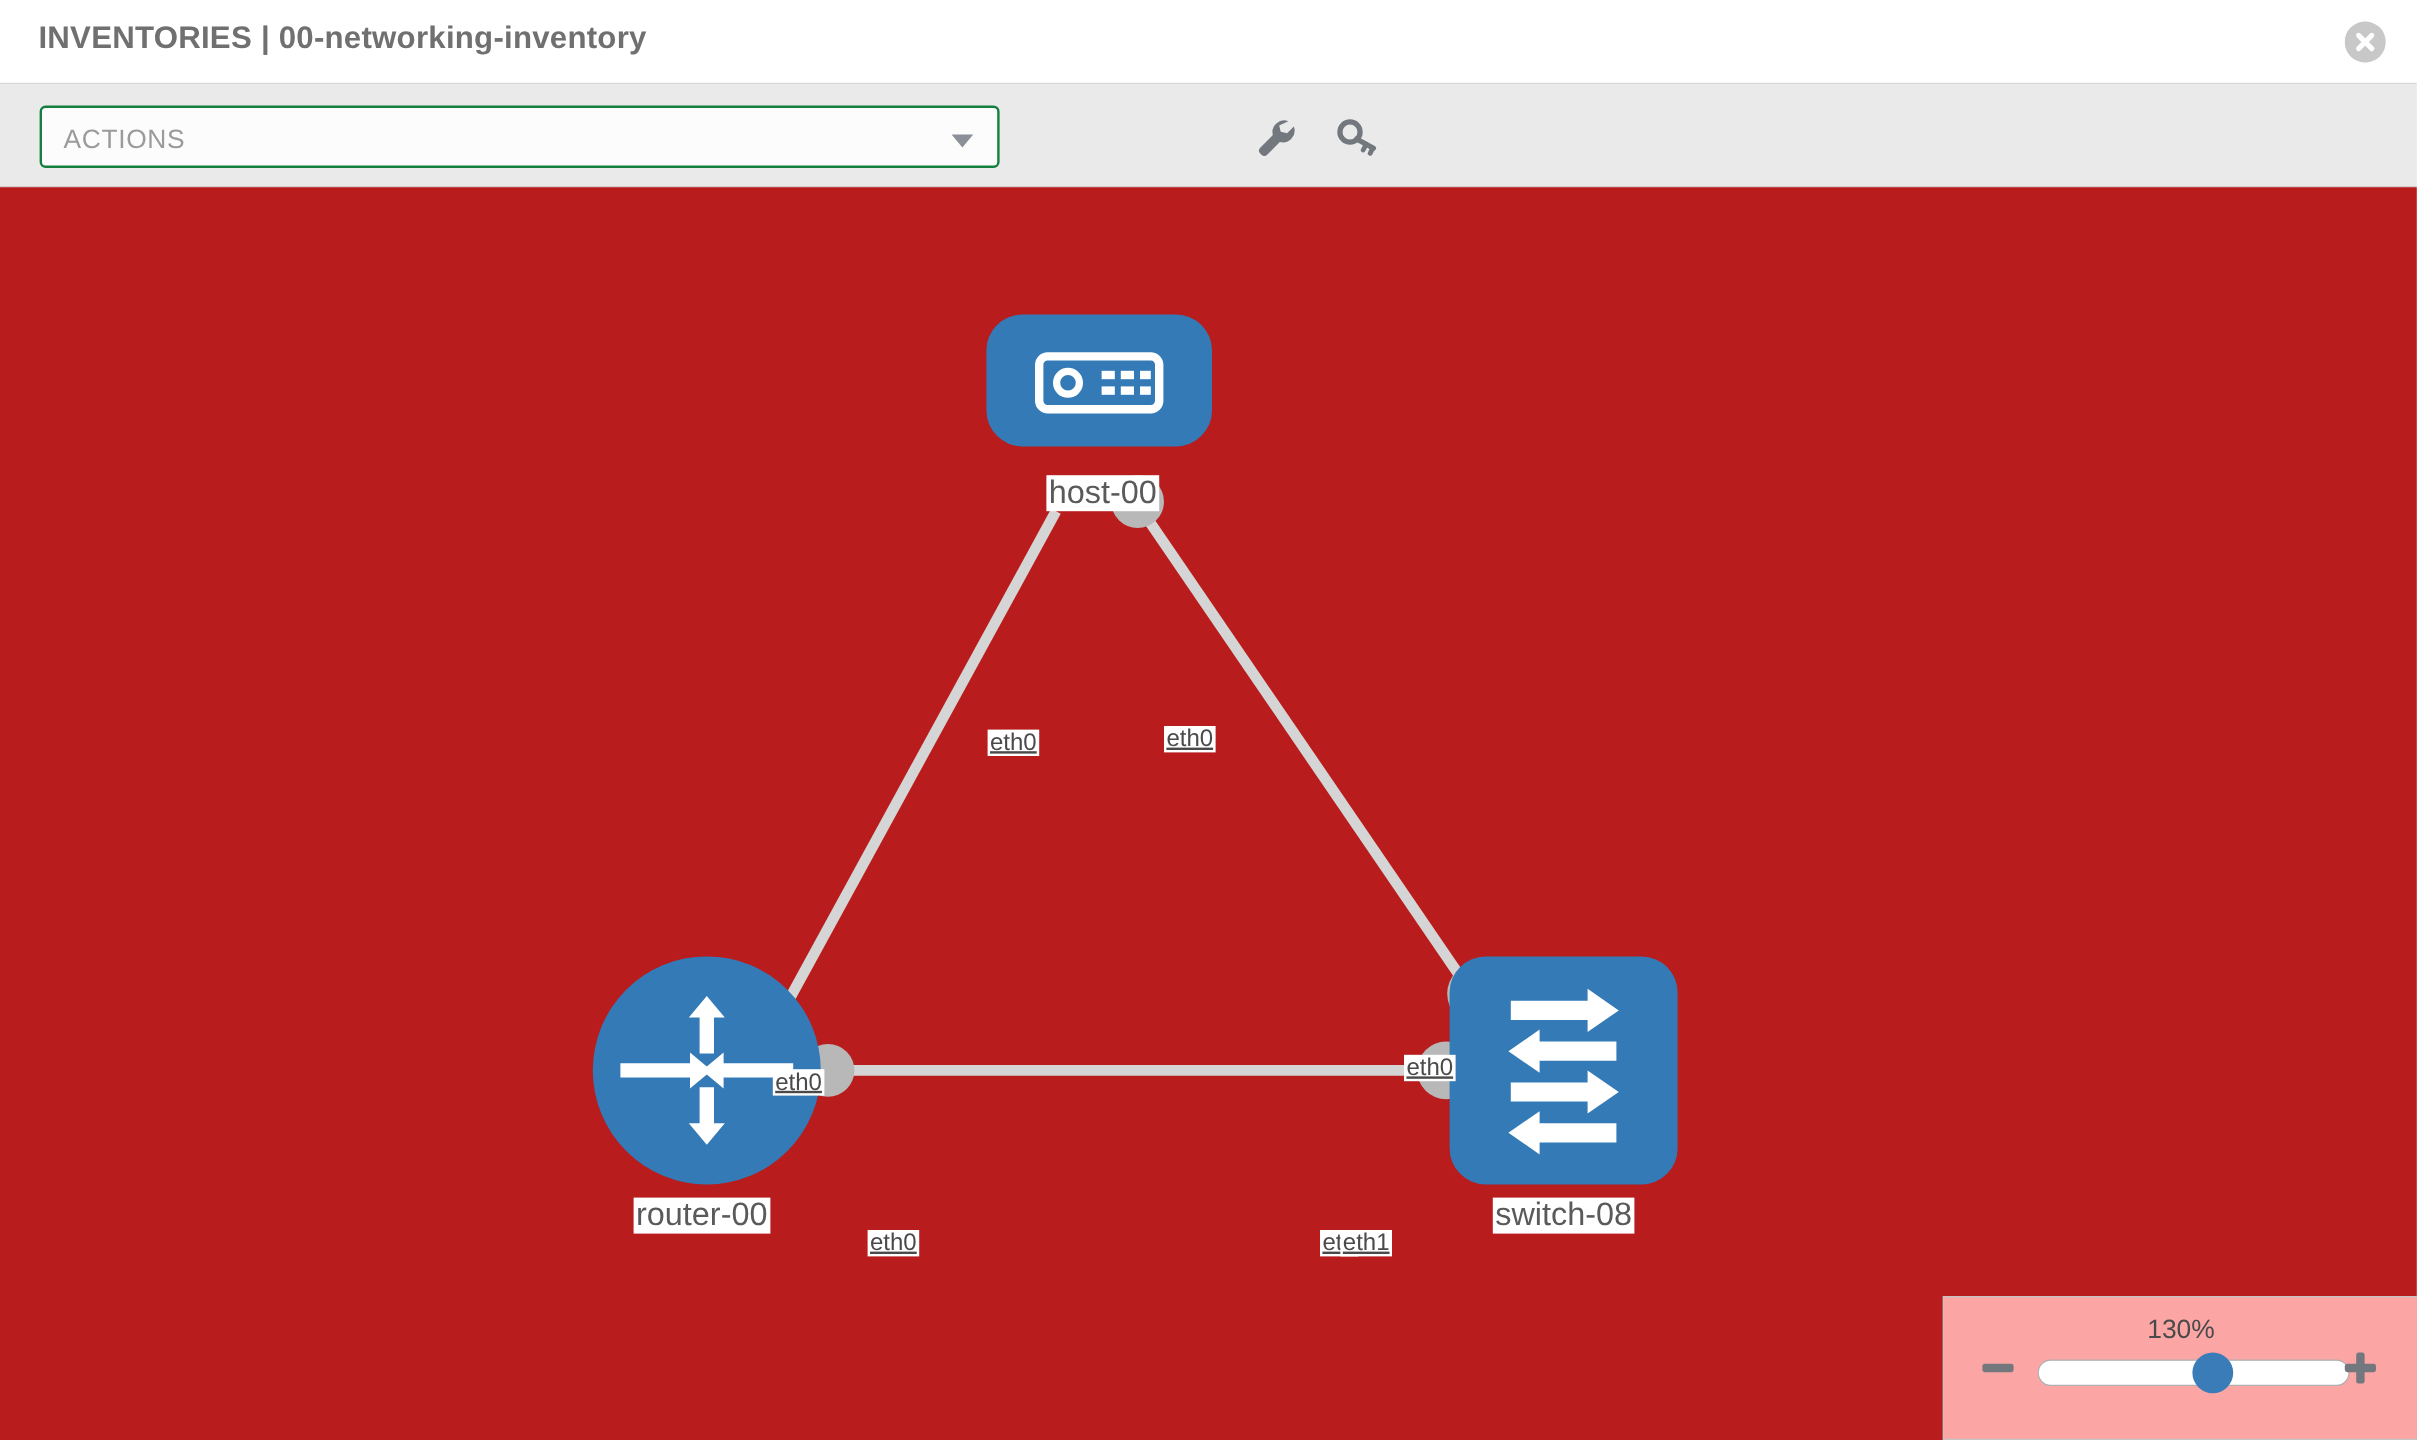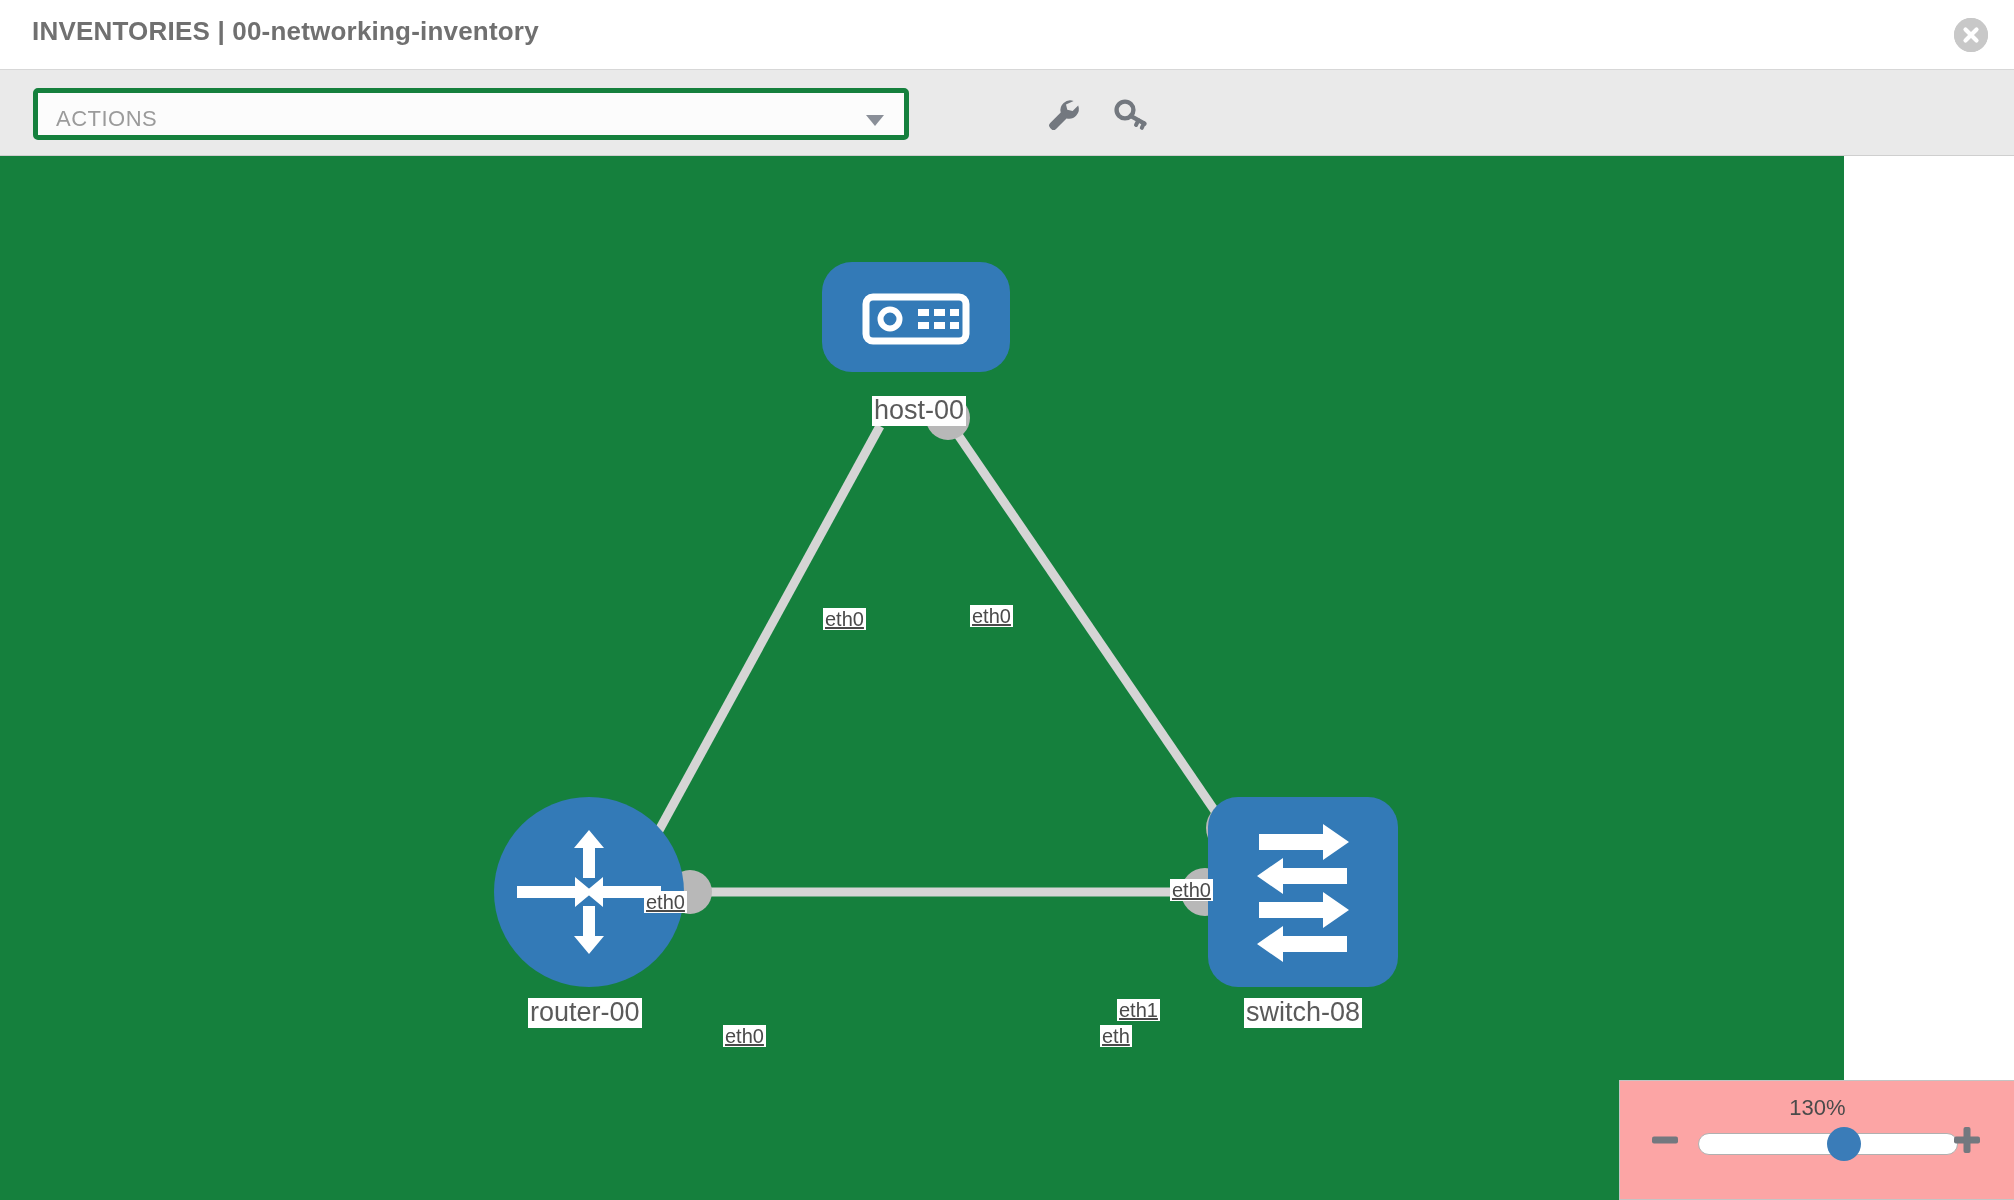--- a/index.html
+++ b/index.html
@@ -43,23 +43,23 @@
   .toolbar {
     position: absolute;
     left: 0; top: 70px;
     width: 2014px; height: 86px;
     background: #eaeaea;
     border-bottom: 1px solid #cfcfcf;
   }
   .actions-select {
     position: absolute;
     left: 33px; top: 18px;
-    width: 876px; height: 52px;
+    width: 800px; height: 52px;
     background: #fcfcfc;
-    border: 5px solid #15803d;
+    border: 2px solid #15803d;
     border-radius: 5px;
     cursor: pointer;
   }
   .actions-label {
     position: absolute;
     left: 18px; top: 13px;
     font-size: 22px;
     color: #9b9b9b;
     letter-spacing: 0.5px;
   }
@@ -93,22 +93,22 @@
     left: 18px; top: 13px;
     font-size: 22px;
     color: #9b9b9b;
     letter-spacing: 0.5px;
   }
 
   
   .canvas {
     position: absolute;
     left: 0; top: 156px;
-    width: 1844px; height: 1044px;
-    background: #15803d;
+    width: 2014px; height: 1044px;
+    background: #b91c1c;
     overflow: hidden;
   }
   .topo-svg {
     position: absolute;
     left: 0; top: 0;
     width: 2014px; height: 1044px;
   }
 
   
   .node-label {
@@ -276,21 +276,21 @@
   <div class="node-label" style="left:872px; top:240px;">host-00</div>
   <div class="node-label" style="left:528px; top:842px;">router-00</div>
   <div class="node-label" style="left:1244px; top:842px;">switch-08</div>
 
   <div class="iface-label" style="left:823px; top:452px;">eth0</div>
   <div class="iface-label" style="left:970px; top:449px;">eth0</div>
   <div class="iface-label" style="left:644px; top:735px;">eth0</div>
   <div class="iface-label" style="left:1170px; top:723px;">eth0</div>
   <div class="iface-label" style="left:723px; top:869px;">eth0</div>
   <div class="iface-label" style="left:1100px; top:869px;">eth</div>
-  <div class="iface-label" style="left:1117px; top:843px;">eth1</div>
+  <div class="iface-label" style="left:1117px; top:869px;">eth1</div>
 </div>
 
 <div class="zoom-panel">
   <div class="zoom-percent">130%</div>
 
   <div class="zoom-minus">
     <svg width="34" height="34" viewBox="0 0 34 34">
       <rect x="4" y="13.5" width="26" height="7" rx="2" fill="#73787f"></rect>
     </svg>
   </div>

